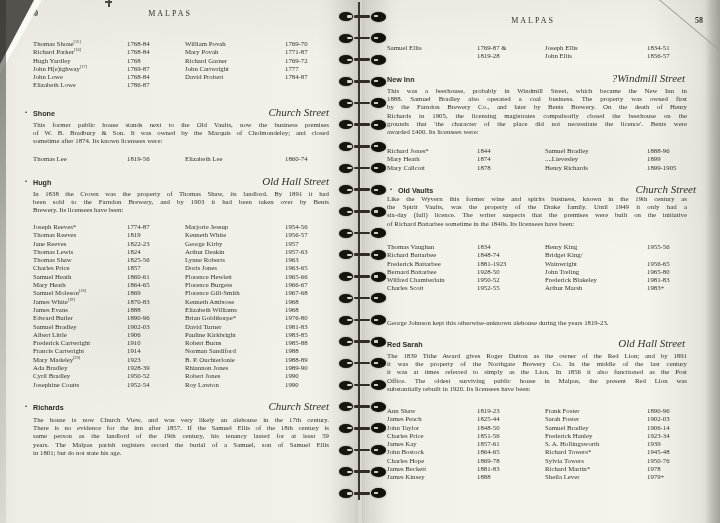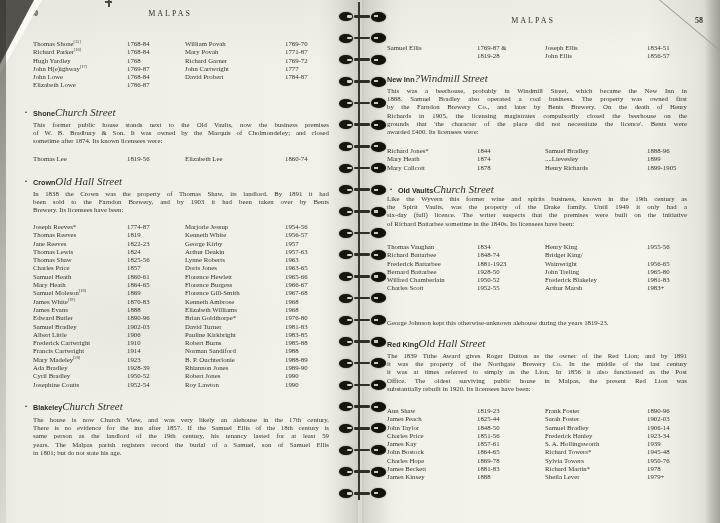--- a/index.html
+++ b/index.html
@@ -43,21 +43,21 @@
   #left-page{left:6px;width:352px;}
   #right-page{left:360px;width:356px;}
   .pagenum{position:absolute;font-weight:bold;font-size:8px;}
   .running-head{position:absolute;font-size:8px;letter-spacing:2px;text-align:center;width:160px;}
   .ltable{position:absolute;}
   .trow{position:relative;height:8.3px;font-size:6.8px;line-height:8.3px;white-space:nowrap;}
   .c{position:absolute;top:0;}
   .lp .c1{left:0;} .lp .c2{left:94px;} .lp .c3{left:152px;} .lp .c4{left:252px;}
   .rp .c1{left:0;} .rp .c2{left:90px;} .rp .c3{left:158px;} .rp .c4{left:260px;}
   sup{font-size:4.2px;vertical-align:super;line-height:0;}
-  .section-heading{position:absolute;display:flex;justify-content:flex-start;align-items:baseline;height:9px;}
+  .section-heading{position:absolute;display:flex;justify-content:space-between;align-items:baseline;height:9px;}
   .pub-name{font-family:"Liberation Sans","DejaVu Sans",sans-serif;font-weight:bold;font-size:7.2px;color:#2d2a25;}
   .pub-name::before{content:'•';position:absolute;left:-8px;font-size:6px;color:#3a372f;}
   .street{font-style:italic;font-size:11px;}
   .para{position:absolute;}
   .pline{height:8.2px;line-height:8.2px;font-size:6.8px;text-align:justify;text-align-last:justify;}
   .pline.lastline{text-align-last:left;}
 </style>
 </head>
 <body>
 
@@ -124,21 +124,21 @@
 
   <div class="trow">
         <span class="c c1">Thomas Lee</span>
         <span class="c c2">1819-56</span>
         <span class="c c3">Elizabeth Lee</span>
         <span class="c c4">1860-74</span>
       </div>
     </div>
 
   <div class="section-heading" style="left:27px;top:175px;width:296px;">
-    <span class="pub-name">Crown</span>
+    <span class="pub-name">Hugh</span>
     <span class="street">Old Hall Street</span>
   </div>
   <div class="para" style="left:27px;top:190px;width:296px;">
 
   <div class="pline">In 1838 the Crown was the property of Thomas Shaw, its landlord. By 1891 it had</div>
       <div class="pline">been sold to the Farndon Brewery, and by 1903 it had been taken over by Bents</div>
       <div class="pline lastline">Brewery. Its licensees have been:</div>
     </div>
   <div class="ltable" style="left:27px;top:223px;width:300px;">
 
@@ -258,21 +258,21 @@
       </div>
       <div class="trow">
         <span class="c c1">Josephine Coutts</span>
         <span class="c c2">1952-54</span>
         <span class="c c3">Roy Lawton</span>
         <span class="c c4">1990</span>
       </div>
     </div>
 
   <div class="section-heading" style="left:27px;top:400px;width:296px;">
-    <span class="pub-name">Blakeley</span>
+    <span class="pub-name">Richards</span>
     <span class="street">Church Street</span>
   </div>
   <div class="para" style="left:27px;top:416px;width:296px;">
 
   <div class="pline">The house is now Church View, and was very likely an alehouse in the 17th century.</div>
       <div class="pline">There is no evidence for the inn after 1857. If the Samuel Ellis of the 18th century is</div>
       <div class="pline">same person as the landlord of the 19th century, his tenancy lasted for at least 59</div>
       <div class="pline">years. The Malpas parish registers record the burial of a Samuel, son of Samuel Ellis</div>
       <div class="pline lastline">in 1801; but do not state his age.</div>
     </div>
@@ -383,21 +383,21 @@
         <span class="c c4">1983+</span>
       </div>
     </div>
 
   <div class="para" style="left:27px;top:319px;width:300px;">
 
   <div class="pline lastline">George Johnson kept this otherwise-unknown alehouse during the years 1819-23.</div>
     </div>
 
   <div class="section-heading" style="left:27px;top:337px;width:298px;">
-    <span class="pub-name">Red King</span>
+    <span class="pub-name">Red Sarah</span>
     <span class="street">Old Hall Street</span>
   </div>
   <div class="para" style="left:27px;top:352px;width:300px;">
 
   <div class="pline">The 1839 Tithe Award gives Roger Dutton as the owner of the Red Lion; and by 1891</div>
       <div class="pline">it was the property of the Northgate Brewery Co. In the middle of the last century</div>
       <div class="pline">it was at times referred to simply as the Lion. In 1856 it also functioned as the Post</div>
       <div class="pline">Office. The oldest surviving public house in Malpas, the present Red Lion was</div>
       <div class="pline lastline">substantially rebuilt in 1920. Its licensees have been:</div>
     </div>

